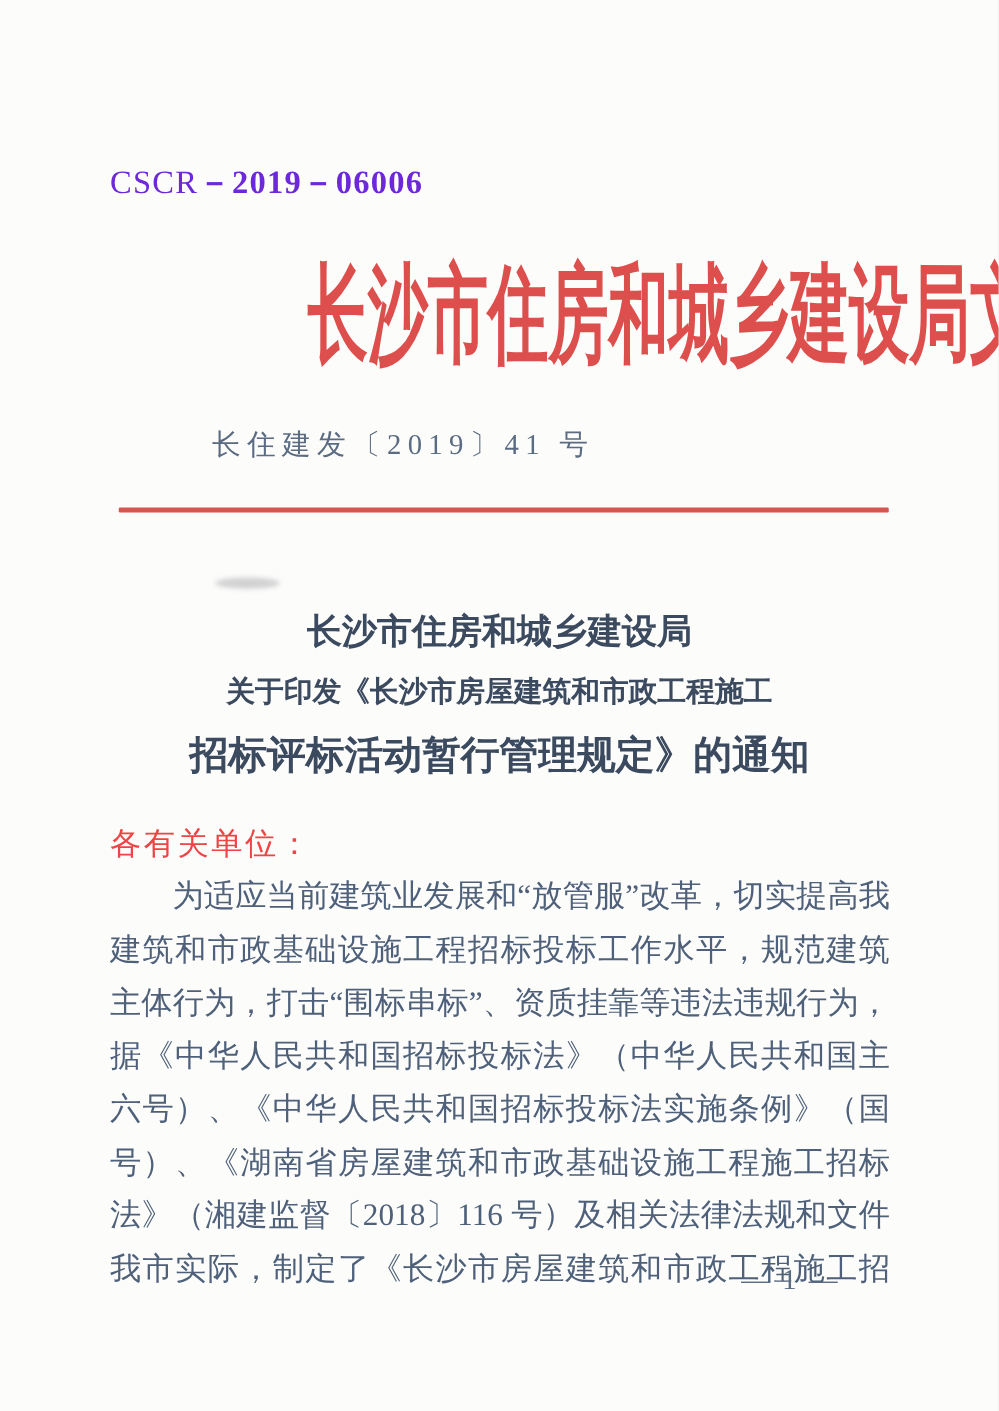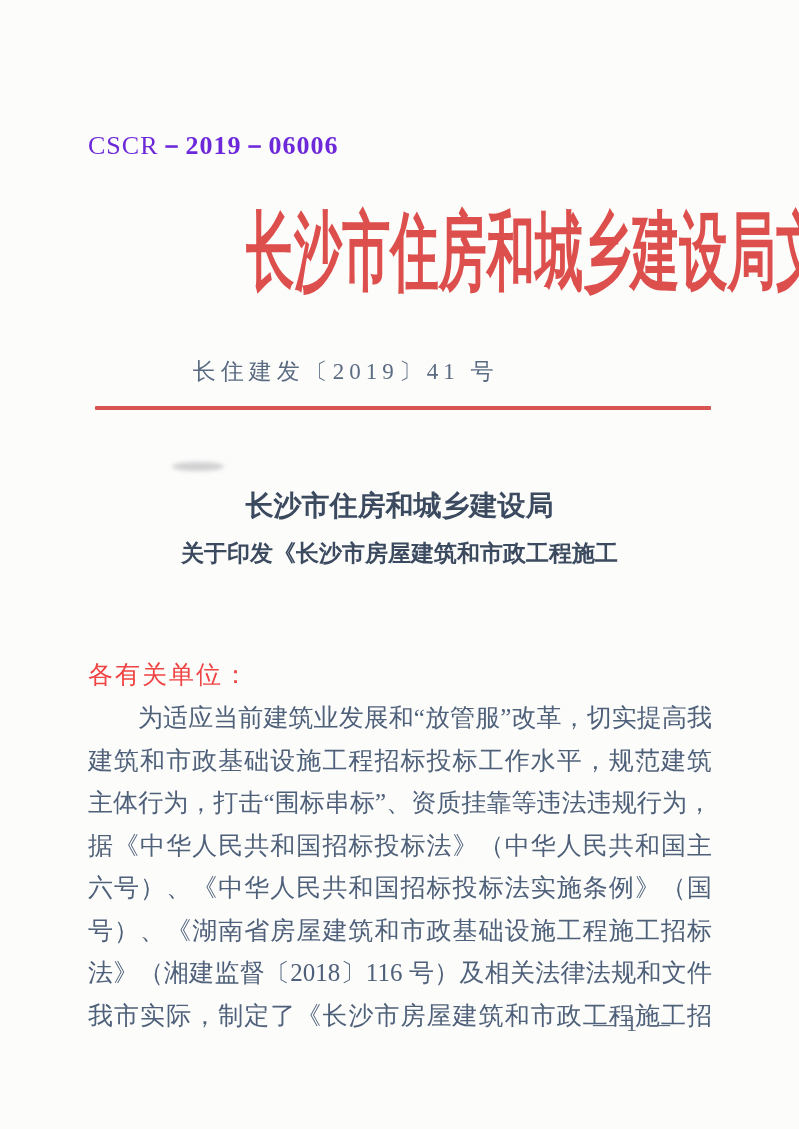--- a/index.html
+++ b/index.html
@@ -40,28 +40,27 @@
     font-size: 86px;
     line-height: 92px;
     font-weight: bold;
     color: #dc4f4c;
     transform: scaleX(0.56);
     transform-origin: center top;
     white-space: nowrap;
   }
   .doc-number {
     position: absolute;
-    top: 356px;
+    top: 340px;
     left: 0;
     width: 645px;
     text-align: center;
     font-size: 23px;
     letter-spacing: 5px;
     color: #5a6b82;
-    margin-left: 23px;
   }
   .red-rule {
     position: absolute;
     top: 406px;
     left: 95px;
     width: 616px;
     height: 4px;
     background: #d85450;
     border-radius: 1px;
   }
@@ -138,20 +137,21 @@
 
   <div class="doc-number">长住建发〔2019〕41 号</div>
 
   <div class="red-rule"></div>
 
   <div class="smudge"></div>
 
   <div class="title-block">
     <div class="title-l1">长沙市住房和城乡建设局</div>
     <div class="title-l2">关于印发《长沙市房屋建筑和市政工程施工</div>
+    <div class="title-l3">招标评标活动暂行管理规定》的通知</div>
   </div>
 
   <div class="salutation">各有关单位：</div>
 
   <div class="body-lines">
     <div class="bline bline-first">为适应当前建筑业发展和“放管服”改革，切实提高我市房屋</div>
     <div class="bline">建筑和市政基础设施工程招标投标工作水平，规范建筑市场各方</div>
     <div class="bline">主体行为，打击“围标串标”、资质挂靠等违法违规行为，我局根</div>
     <div class="bline">据《中华人民共和国招标投标法》（中华人民共和国主席令第八十</div>
     <div class="bline">六号）、《中华人民共和国招标投标法实施条例》（国务院令第 698</div>

